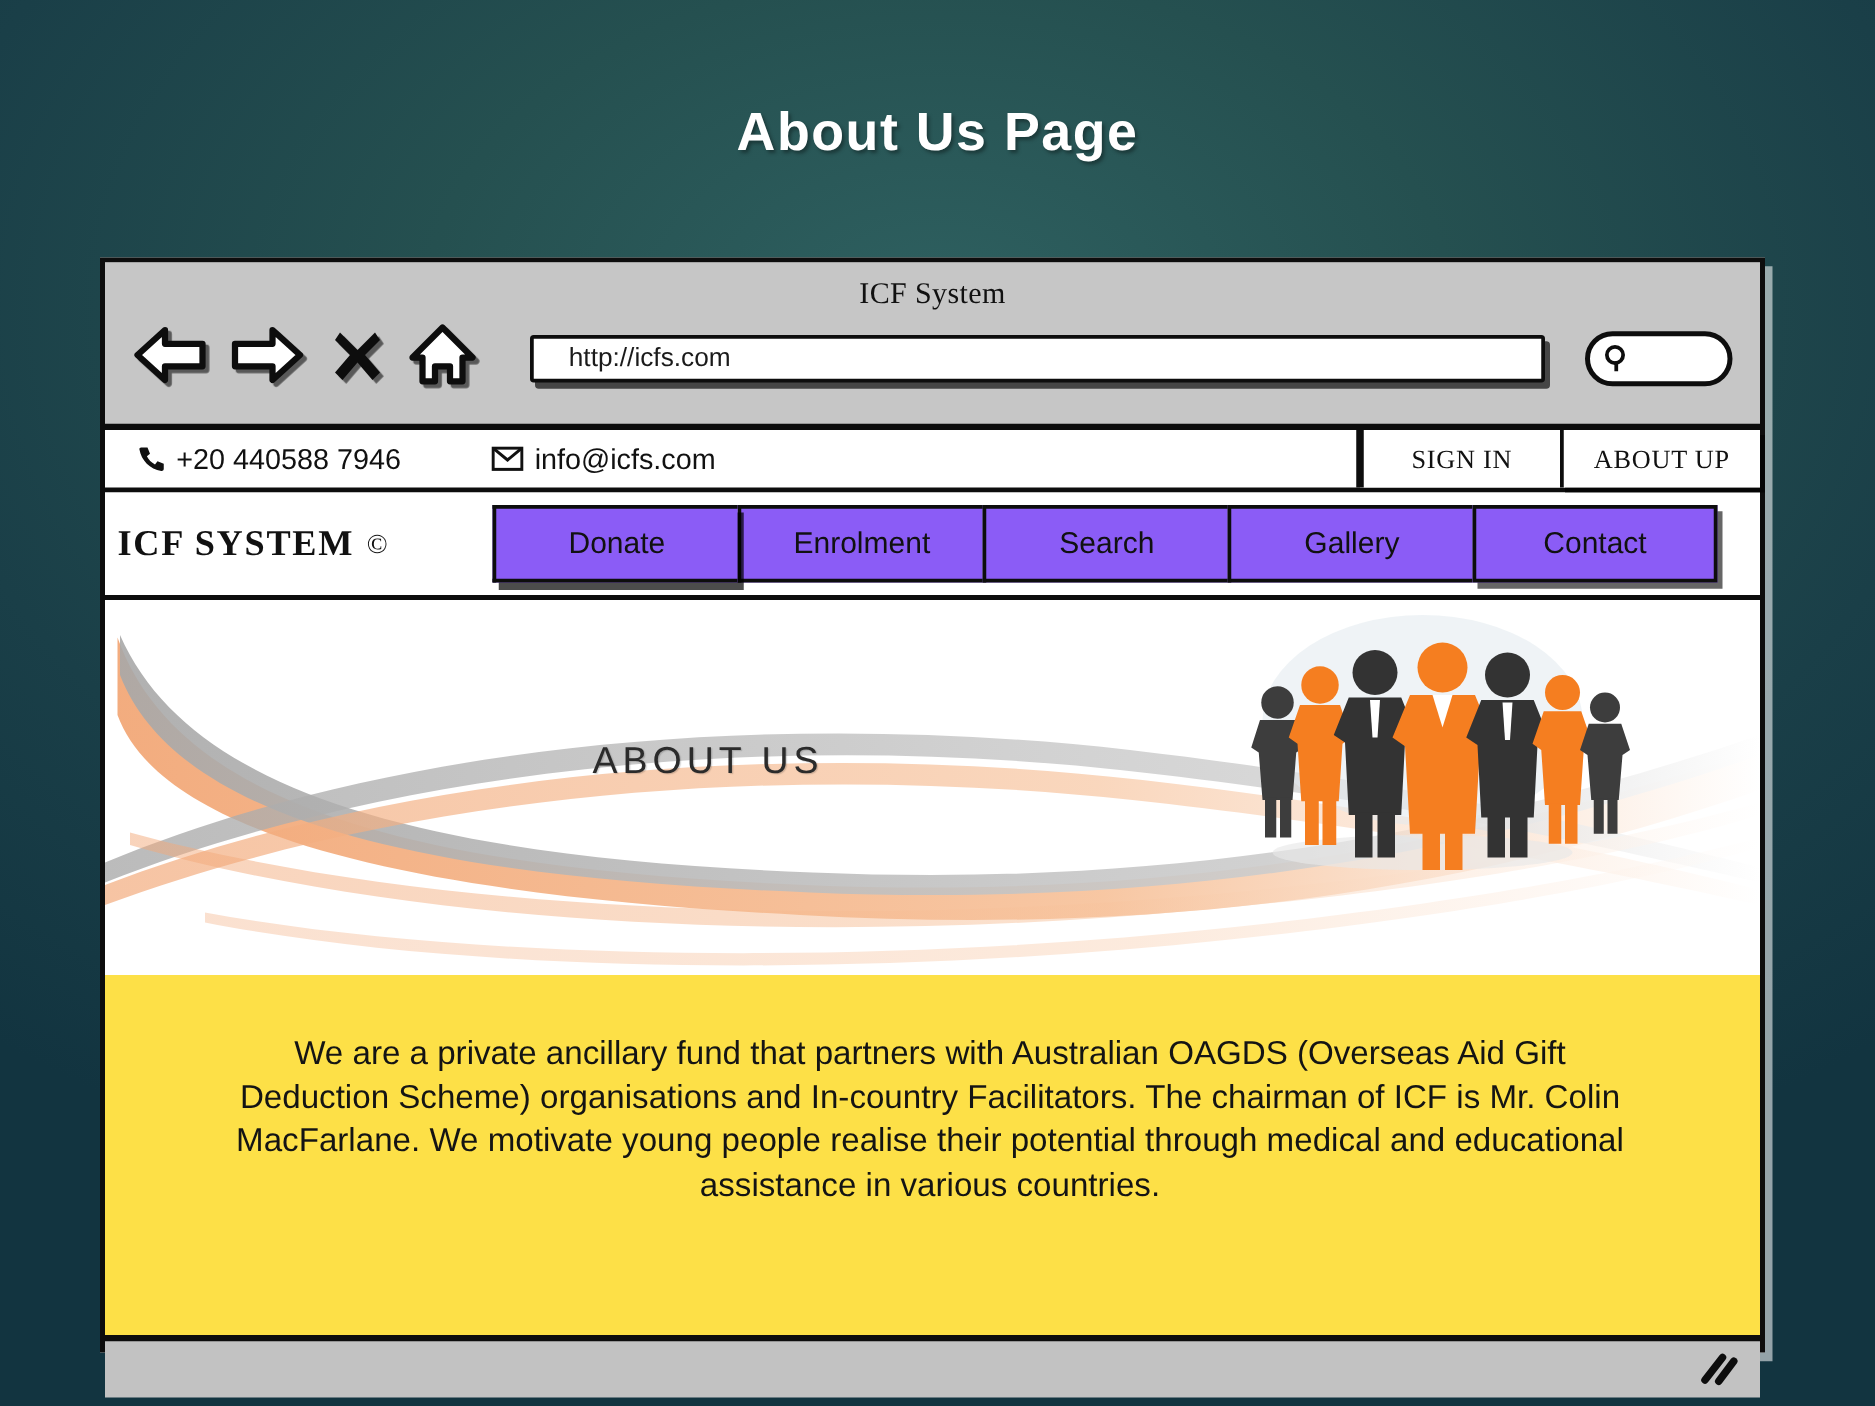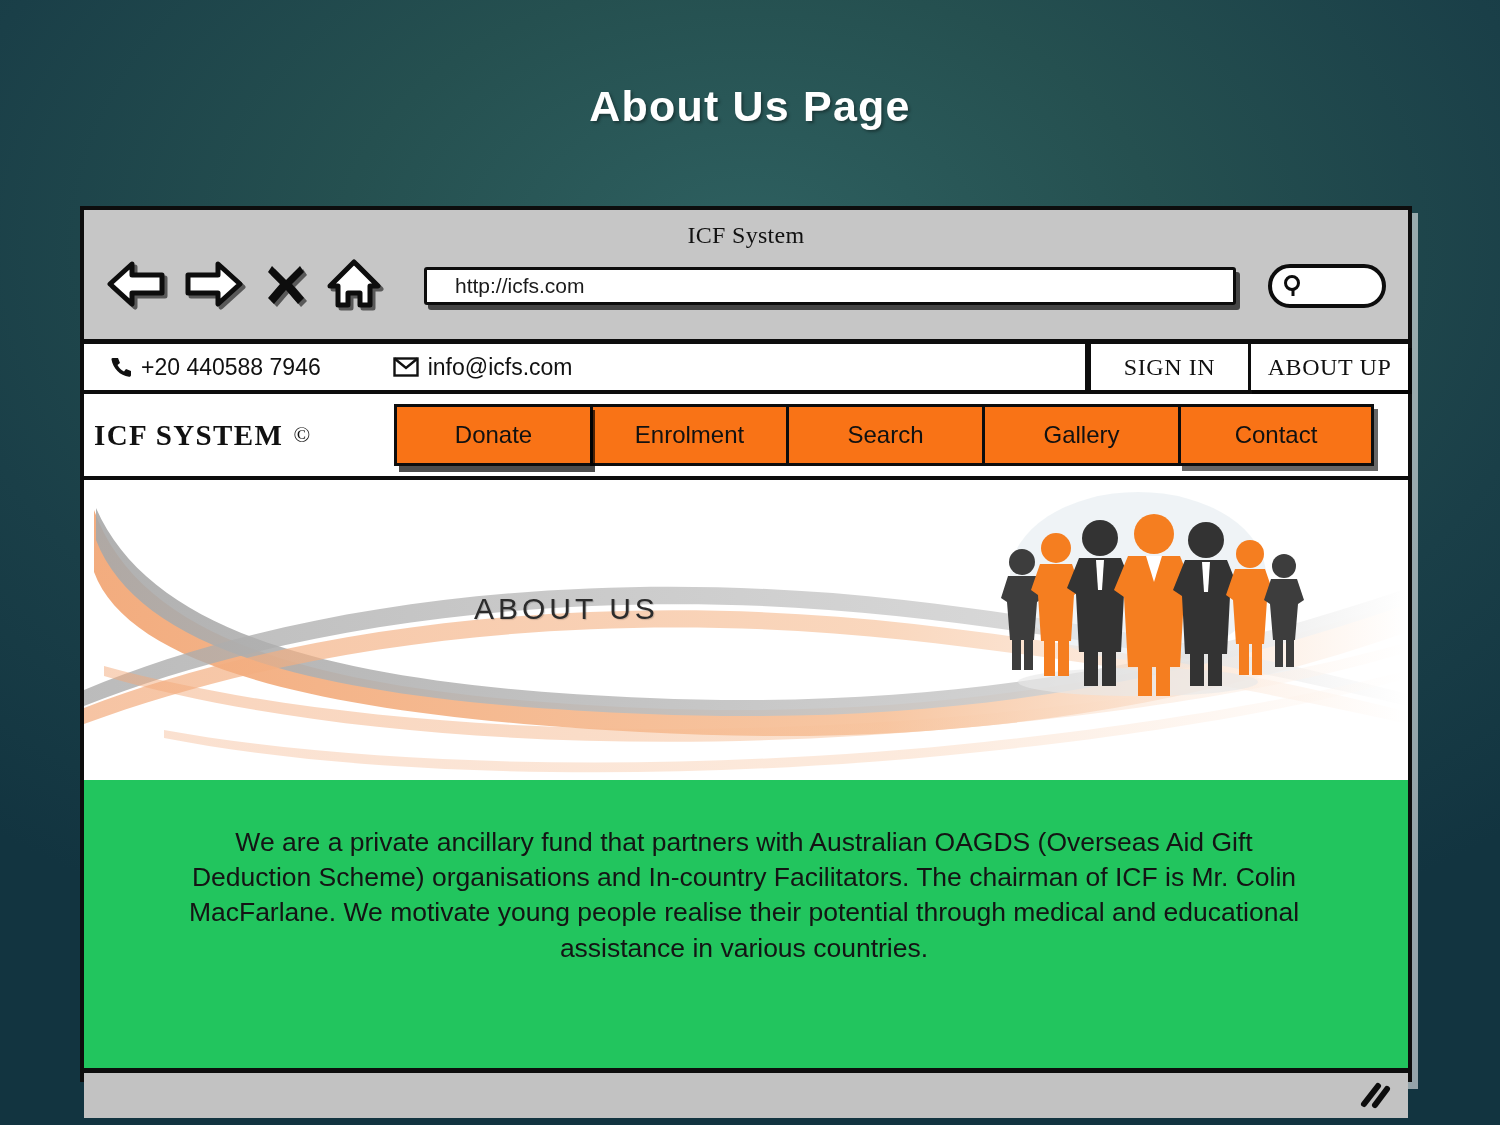--- a/index.html
+++ b/index.html
@@ -93,21 +93,21 @@
     padding-left: 26px;
     border-right: 3px solid #0d0d0d;
     font-size: 23px; color: #111;
   }
   #contact-phone, #contact-email { display: flex; align-items: center; gap: 9px; }
   #contact-email { margin-left: 44px; }
   .auth-btn {
     flex: 0 0 auto;
     width: 160px;
     display: flex; align-items: center; justify-content: center;
-    font-size: 24px; color: #111;
+    font-size: 21px; color: #111;
     letter-spacing: .6px;
     background: #fff;
     border-left: 3px solid #0d0d0d;
     font-family: "Liberation Serif", serif;
   }
   #signup-btn { box-shadow: 4px 4px 0 rgba(0,0,0,.6); }
 
   
   #site-nav {
     display: flex; align-items: center;
@@ -122,29 +122,29 @@
     letter-spacing: 1.4px; color: #111;
     display: flex; align-items: center; gap: 10px;
     font-family: "Liberation Serif", serif;
   }
   #logo-copyright { font-size: 22px; font-weight: normal; }
   #nav-menu { display: flex; align-items: center; height: 62px; }
   .nav-item {
     height: 62px; min-width: 196px;
     display: flex; align-items: center; justify-content: center;
     font-size: 24px; color: #111;
-    background: #f97316;
+    background: #8b5cf6;
     border: 3px solid #0d0d0d;
     border-right-width: 0;
   }
   .nav-item:last-child { border-right-width: 3px; box-shadow: 4px 5px 0 rgba(0,0,0,.6); }
   .nav-item.active { box-shadow: 5px 6px 0 rgba(0,0,0,.7); position: relative; z-index: 3; }
 
   
-  #page-body { position: relative; height: 588px; background: #22c55e; overflow: hidden; }
+  #page-body { position: relative; height: 588px; background: #fde047; overflow: hidden; }
   #hero { position: relative; height: 300px; width: 100%; overflow: hidden; }
   #hero-svg { position: absolute; inset: 0; width: 100%; height: 100%; }
   #hero-heading {
     position: absolute;
     left: 390px; top: 112px;
     font-size: 30px; letter-spacing: 4px;
     color: #2b2b2b; font-weight: 500;
     text-shadow: 1px 1px 1px rgba(0,0,0,.18);
   }
   #people-art { position: absolute; right: 100px; top: 6px; width: 330px; height: 230px; }

